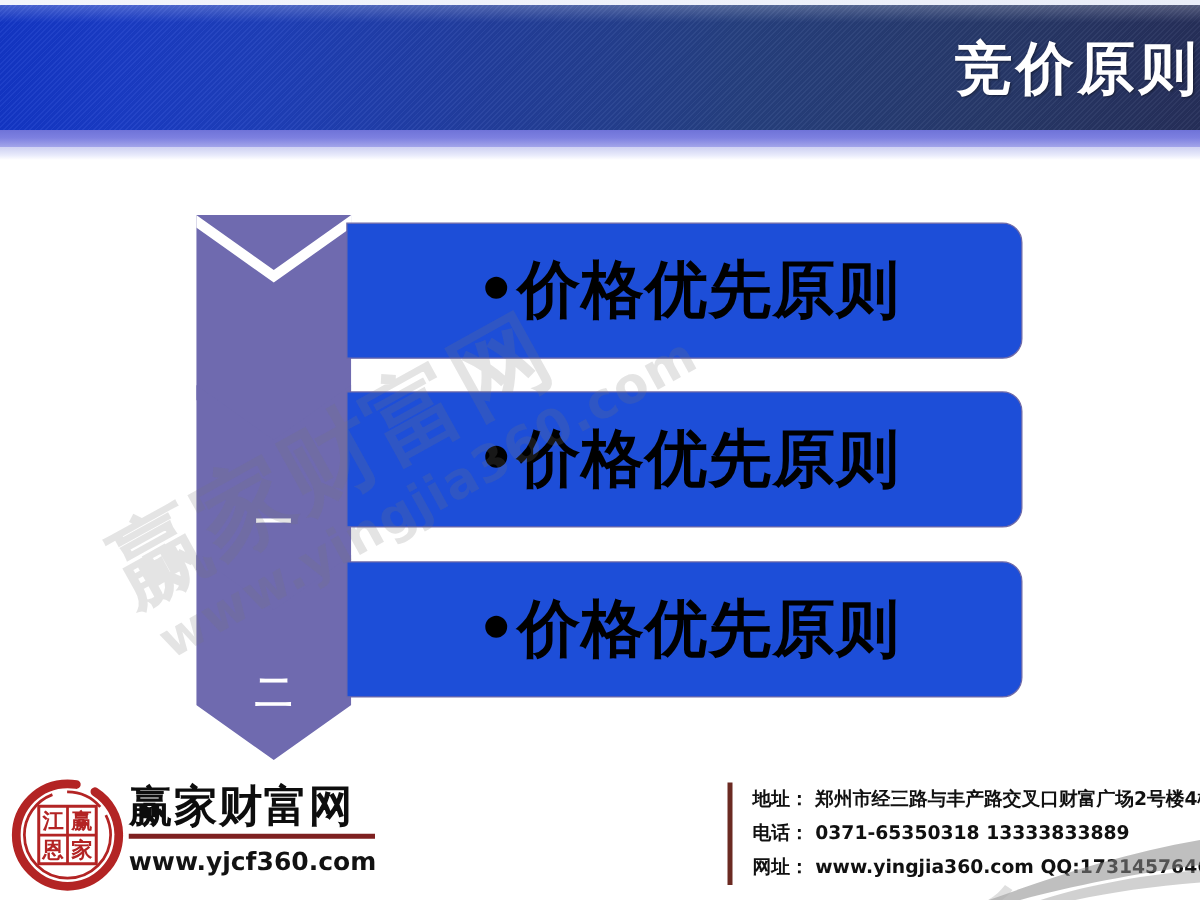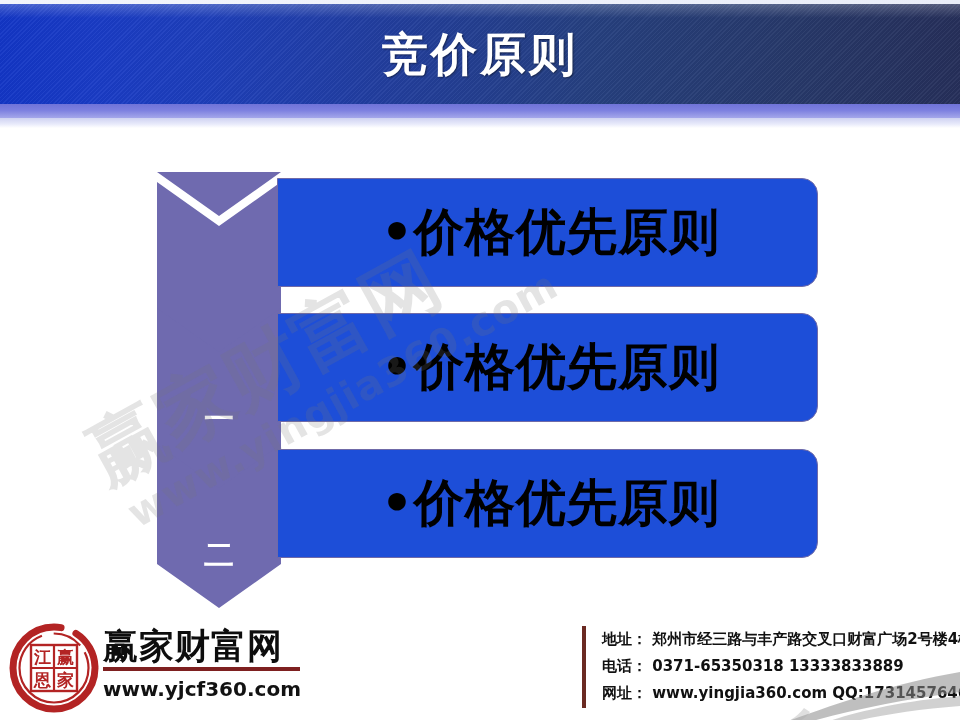--- a/index.html
+++ b/index.html
@@ -56,21 +56,21 @@
     height: 14px;
     background: linear-gradient(to bottom, rgba(255,255,255,0.22), rgba(255,255,255,0));
   }
   .header-title {
     position: absolute;
     left: 0;
     top: 4px;
     width: 960px;
     height: 100px;
     line-height: 100px;
-    text-align: center;
+    text-align: right;
     color: #ffffff;
     font-size: 46px;
     font-weight: bold;
     letter-spacing: 3px;
     text-shadow: 1px 1px 2px rgba(0,0,0,0.45);
     z-index: 3;
   }
   .header-band {
     position: absolute;
     left: 0;

